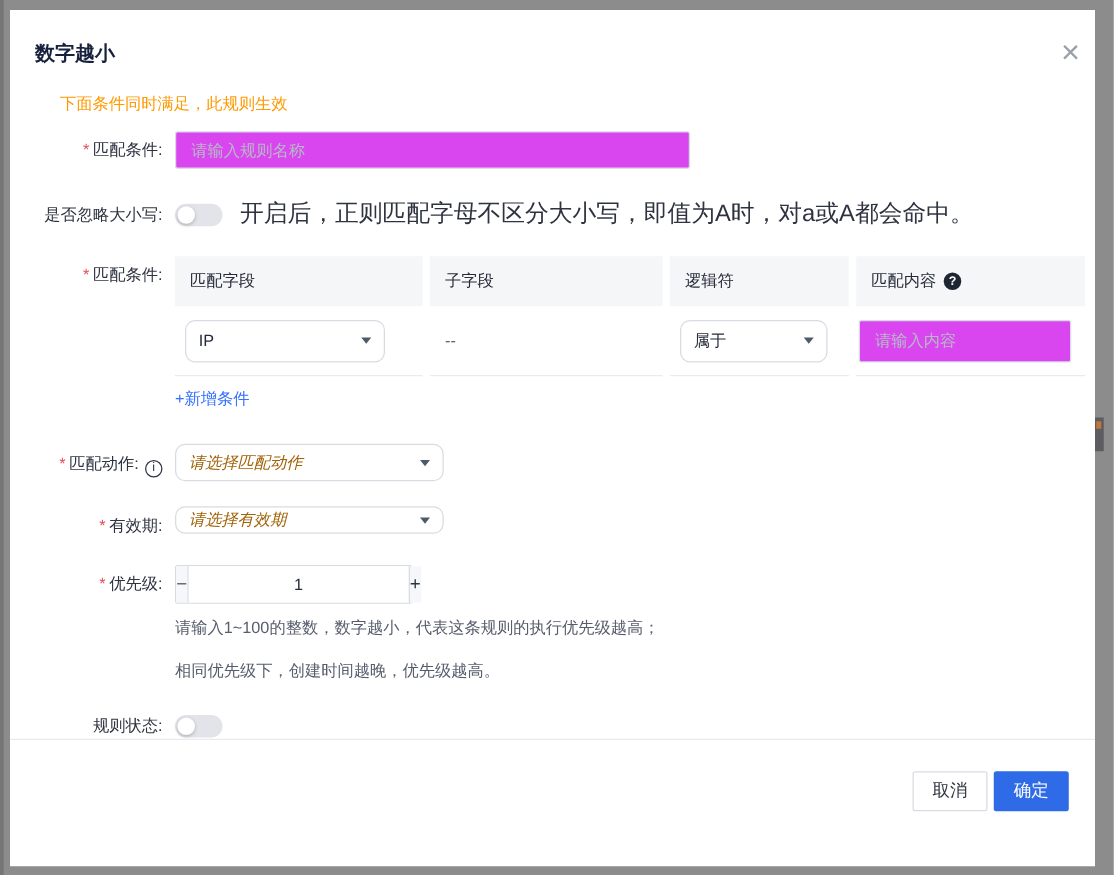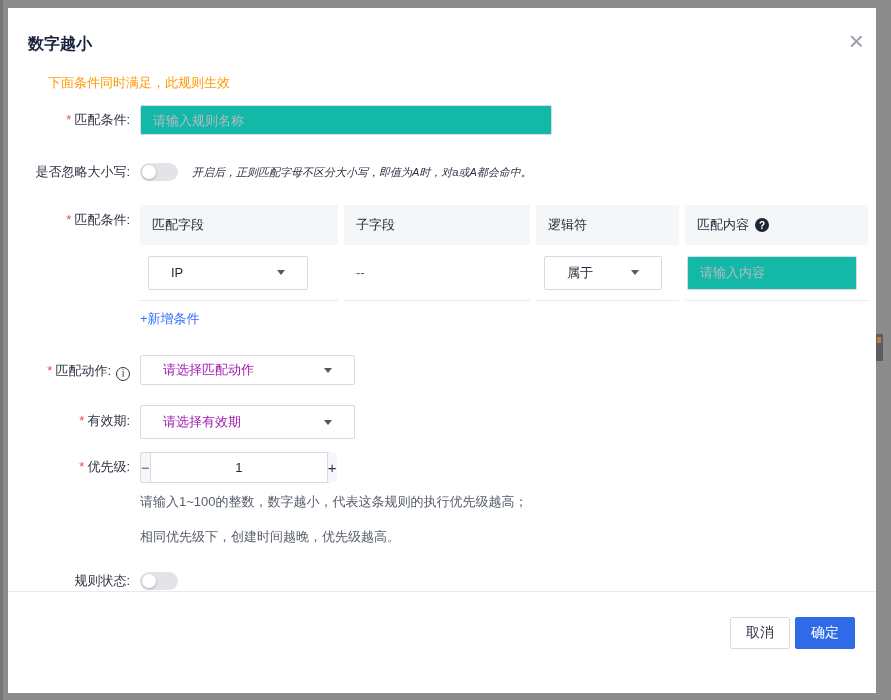--- a/index.html
+++ b/index.html
@@ -16,55 +16,55 @@
     background:#ffffff;
   }
   .dlg-title { position:absolute; left:20px; top:26px; font-size:16px; font-weight:bold; color:#17233d; line-height:20px; }
   .dlg-close { position:absolute; right:12px; top:20px; font-size:26px; font-weight:300; color:#9aa0a8; line-height:26px; cursor:pointer; }
   .notice { position:absolute; left:40px; top:67px; font-size:13px; color:#ff9900; line-height:16px; }
 
   .lbl { position:absolute; left:0; width:122px; text-align:right; font-size:13px; color:#2e3340; line-height:16px; white-space:nowrap; }
   .req { color:#e34d59; margin-right:3px; }
 
   .txt-input {
-    border:1px solid #d8dbe2; border-radius:2px; background:#14b8a6;
+    border:1px solid #d8dbe2; border-radius:2px; background:#d946ef;
     font-size:13px; color:#252b3a; padding:5px 12px; outline:none;
     font-family:"Liberation Sans","DejaVu Sans",sans-serif;
   }
   .txt-input::placeholder { color:#b6bac4; }
   .rule-name-input { position:absolute; left:132px; top:97px; width:412px; height:30px; }
 
   .switch { position:absolute; left:132px; width:38px; height:18px; border-radius:9px; background:#e2e4e9; cursor:pointer; }
   .switch .knob { position:absolute; left:2px; top:2px; width:14px; height:14px; border-radius:50%; background:#fff; box-shadow:0 1px 3px rgba(0,0,0,.25); }
-  .hint-text { position:absolute; left:184px; top:156px; font-size:11px; color:#2e3340; line-height:16px;font-style:italic; }
+  .hint-text { position:absolute; left:184px; top:156px; font-size:19px; color:#2e3340; line-height:16px; }
 
   .cond-table { position:absolute; left:132px; top:197px; width:722px; }
   .cond-head, .cond-row { display:grid; grid-template-columns:198px 186px 143px 183px; column-gap:6px; }
   .hcell { background:#f5f6f7; height:40px; display:flex; align-items:center; padding-left:12px; font-size:13px; color:#252b3a; }
   .bcell { height:56px; border-bottom:1px solid #e8eaee; display:flex; align-items:center; padding-left:8px; }
   .bcell.dash { padding-left:12px; font-size:13px; color:#575d6c; }
   .bcell.content { padding-left:2px; }
 
   .sel {
-    border:1px solid #d8dbe2; border-radius:2px; background:#fff; height:34px;
+    border:1px solid #d8dbe2; border-radius:8px; background:#fff; height:34px;
     display:flex; align-items:center; justify-content:space-between;
-    padding:0 22px; font-size:13px; color:#252b3a; cursor:pointer;
+    padding:0 10px; font-size:13px; color:#252b3a; cursor:pointer;
   }
-  .sel .ph { color:#a21caf; }
+  .sel .ph { color:#a16207;font-style:italic; }
   .caret { width:0; height:0; border-left:4px solid transparent; border-right:4px solid transparent; border-top:5px solid #4e5969; }
 
   .help-icon { display:inline-flex; width:14px; height:14px; border-radius:50%; background:#1f2633; color:#fff;
     font-size:10px; font-weight:bold; align-items:center; justify-content:center; margin-left:6px; cursor:pointer; }
   .info-icon { display:inline-flex; width:14px; height:14px; border-radius:50%; border:1px solid #2e3340; color:#2e3340;
     font-size:10px; align-items:center; justify-content:center; margin-left:5px; vertical-align:-2px; cursor:pointer; }
 
   .add-link { position:absolute; left:132px; top:303px; font-size:13px; color:#3370ff; line-height:16px; cursor:pointer; }
 
   .action-select { position:absolute; left:132px; top:347px; width:215px; height:30px; }
-  .validity-select { position:absolute; left:132px; top:397px; width:215px; height:34px; }
+  .validity-select { position:absolute; left:132px; top:397px; width:215px; height:22px; }
 
   .stepper { position:absolute; left:132px; top:444px; width:190px; height:31px; border:1px solid #d8dbe2; border-radius:2px; background:#fff; display:flex; }
   .step-btn { width:30px; background:#f5f7fa; display:flex; align-items:center; justify-content:center; font-size:15px; color:#5b6069; cursor:pointer; }
   .step-btn.minus { border-right:1px solid #d8dbe2; }
   .step-btn.plus  { border-left:1px solid #d8dbe2; color:#30333d; }
   .step-val { flex:1; border:none; outline:none; text-align:center; font-size:13px; color:#252b3a; background:#fff;
     font-family:"Liberation Sans","DejaVu Sans",sans-serif; }
 
   .help-line { position:absolute; left:132px; font-size:13px; color:#575d6c; line-height:16px;text-align:center; }
   .help-line.l1 { top:486px; }

